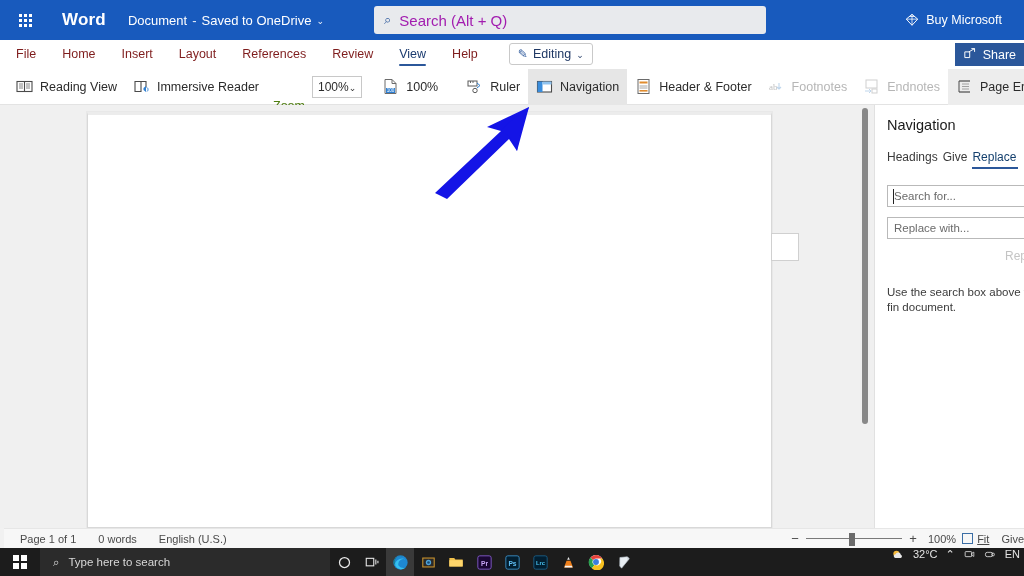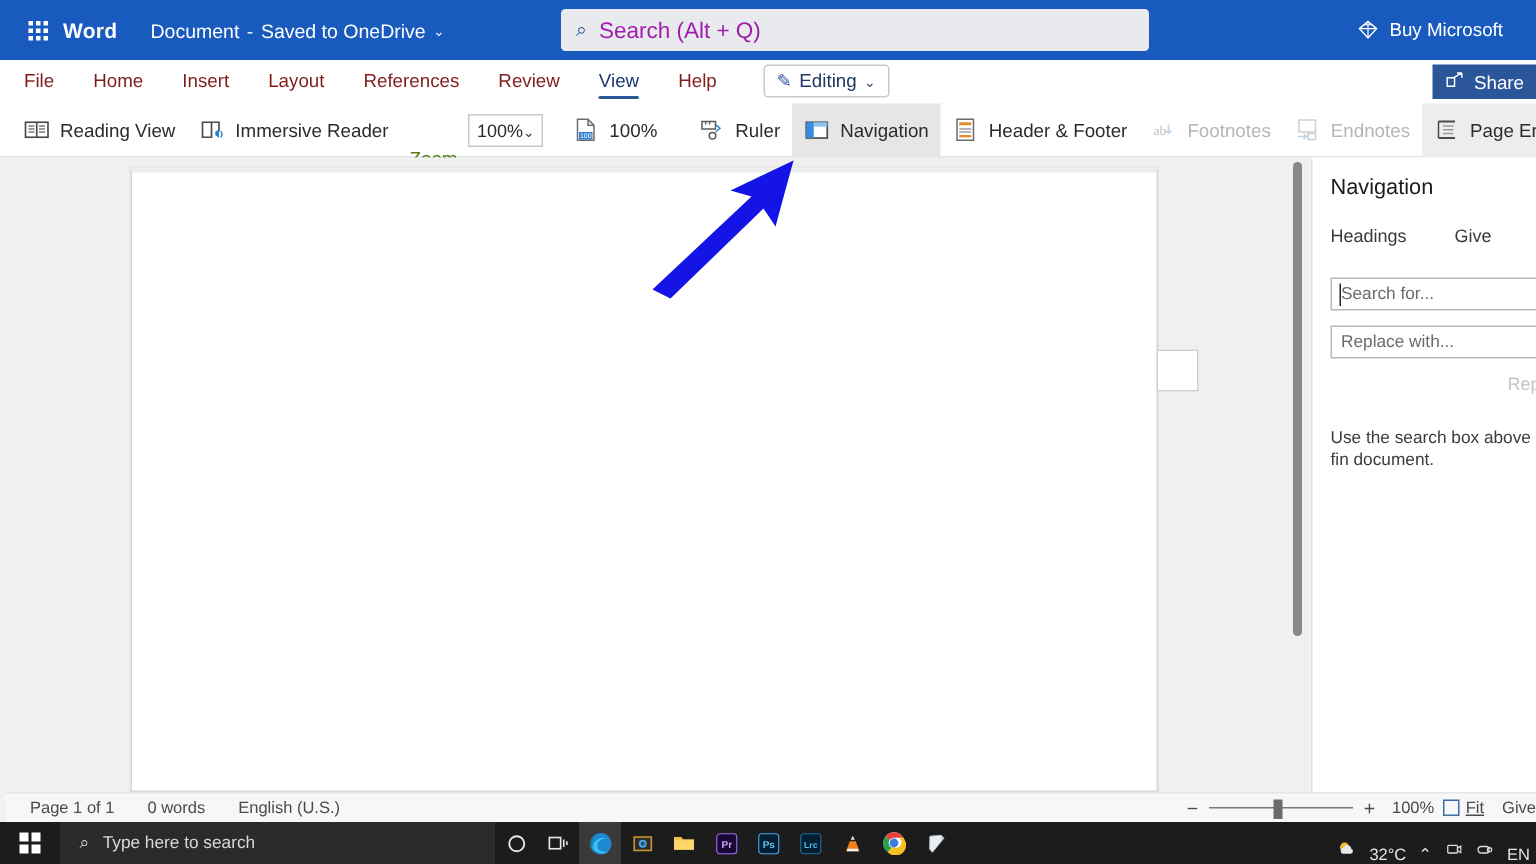--- a/index.html
+++ b/index.html
@@ -13,21 +13,21 @@
 
   
   .titlebar {
     position: absolute; top: 0; left: 0; width: 1024px; height: 40px;
     background: #185abd; display: flex; align-items: center;
     color: #ffffff;
   }
   .waffle { width: 34px; margin-left: 8px; display: flex; justify-content: center; cursor: pointer; }
   .waffle .grid { display: grid; grid-template-columns: repeat(3, 3px); grid-template-rows: repeat(3, 3px); gap: 2px; }
   .waffle .grid i { display: block; width: 3px; height: 3px; background: #fff; }
-  .app-name { font-size: 14px; font-weight: bold; margin-left: 0; letter-spacing: .2px; }
+  .app-name { font-size: 17px; font-weight: bold; margin-left: 20px; letter-spacing: .2px; }
   .doc-title { font-size: 13px; margin-left: 22px; display: flex; align-items: center; gap: 5px; white-space: nowrap; }
   .doc-title .dash { opacity: .9; }
   .chev { font-size: 9px; opacity: .95; display: inline-block; transform: translateY(1px); }
 
   .searchbox {
     position: absolute; left: 374px; top: 6px; width: 392px; height: 28px;
     background: #e8eaed; border-radius: 3px;
     display: flex; align-items: center; padding-left: 10px; gap: 8px;
   }
   .searchbox .glyph { color: #2b579a; font-size: 13px; }
@@ -115,21 +115,21 @@
     background: #888888; border-radius: 3px;
   }
 
   
   .navpane {
     position: absolute; left: 874px; top: 0; width: 150px; height: 423px;
     background: #ffffff; border-left: 1px solid #e1e1e1;
     padding: 12px 0 0 12px; overflow: hidden;
   }
   .nav-title { font-size: 14.5px; color: #1b1b1b; margin-bottom: 17px; }
-  .nav-tabs { display: flex; gap: 32px; align-items: flex-end; margin-bottom: 16px; }
+  .nav-tabs { display: flex; gap: 5px; align-items: flex-end; margin-bottom: 16px; }
   .nav-tab { font-size: 12px; color: #3a3a3a; position: relative; padding-bottom: 5px; white-space: nowrap; }
   .nav-tab.sel { color: #14406e; }
   .nav-tab.sel::after {
     content: ""; position: absolute; left: 0; right: -2px; bottom: 0; height: 2px; background: #2b579a;
   }
   .nav-input {
     width: 166px; height: 22px; border: 1px solid #b9b9b9; background: #fff;
     font-size: 11.5px; color: #6b6b6b; padding: 0 6px; line-height: 20px;
     margin-bottom: 10px; position: relative; white-space: nowrap; overflow: hidden;
   }
@@ -164,21 +164,21 @@
   }
   .startbtn { width: 40px; height: 28px; display: flex; align-items: center; justify-content: center; }
   .winlogo { display: grid; grid-template-columns: 6px 6px; grid-template-rows: 6px 6px; gap: 1.5px; }
   .winlogo i { background: #ffffff; display: block; }
   .tsearch {
     width: 290px; height: 28px; background: #2b2b2b; display: flex; align-items: center;
     gap: 9px; padding-left: 13px; color: #d8d8d8; font-size: 11.5px;
   }
   .tb-ic { width: 28px; height: 28px; display: flex; align-items: center; justify-content: center; }
   .tb-ic.active { background: #3a3a3a; }
-  .tray { position: absolute; right: 0; height: 28px; display: flex; align-items: flex-end; gap: 8px; padding-right: 4px; color: #e4e4e4; font-size: 11px; }
+  .tray { position: absolute; right: 0; height: 28px; display: flex; align-items: flex-start; gap: 8px; padding-right: 4px; color: #e4e4e4; font-size: 11px; }
 
   
   .arrow { position: absolute; left: 425px; top: 95px; width: 120px; height: 105px; pointer-events: none; }
 </style>
 </head>
 <body>
 
 <div id="app">
 
   <div class="titlebar">

